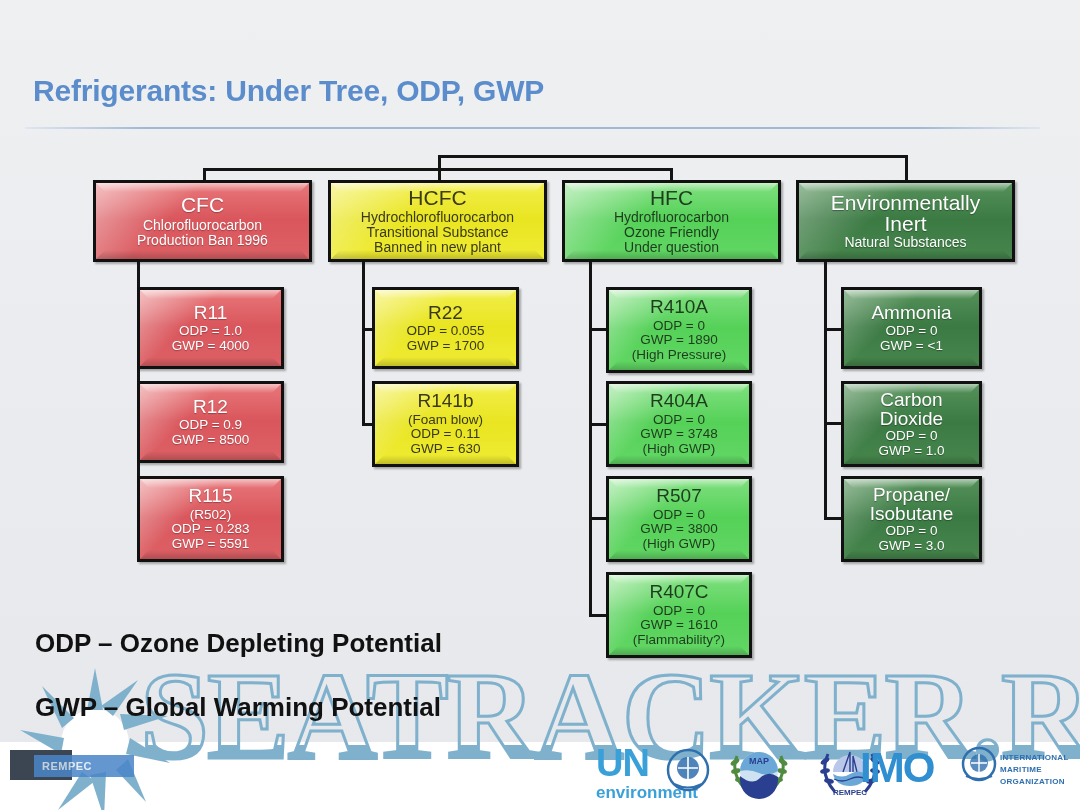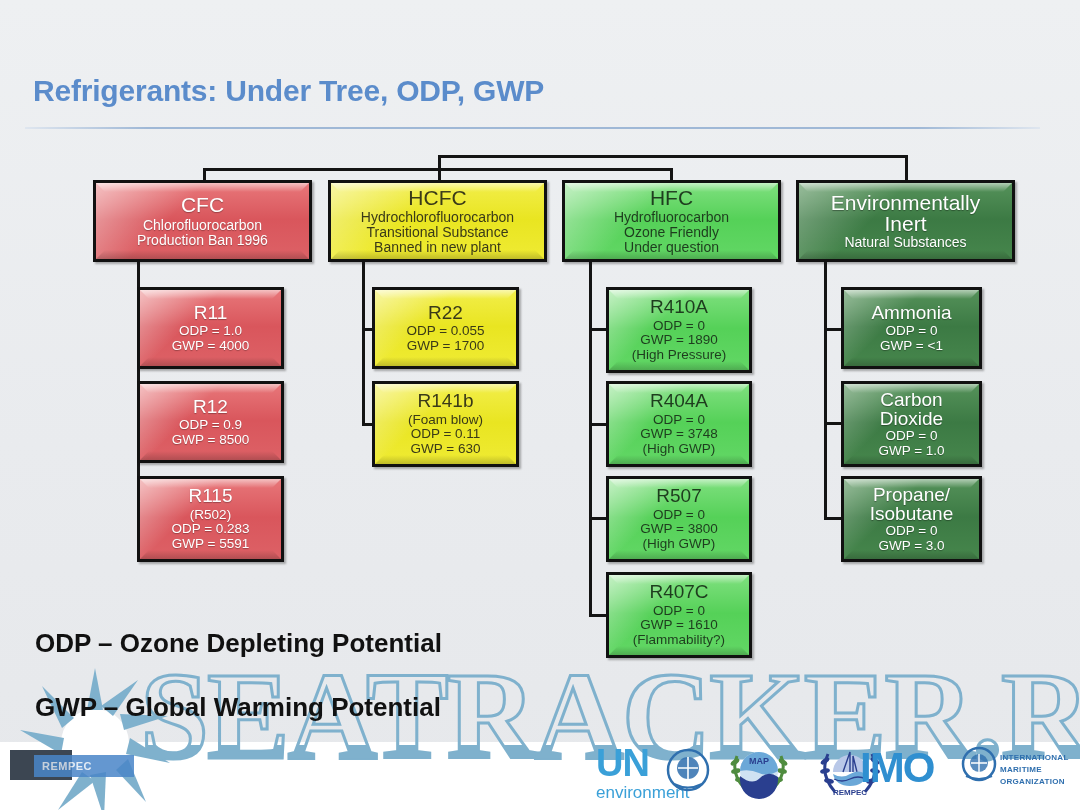--- a/index.html
+++ b/index.html
@@ -126,21 +126,21 @@
     background: #4a86c8; opacity: .85;
     color: #dfe9f4; font-size: 11px; font-weight: bold;
     display: flex; align-items: center; padding-left: 8px;
     letter-spacing: .5px;
   }
   #un-env {
     position: absolute; left: 596px; top: 744px;
     color: #3aa0d8; line-height: 1;
   }
   #un-env .u1 { font-size: 38px; font-weight: bold; letter-spacing: -1px; }
-  #un-env .u2 { font-size: 17px; font-weight: normal; display:block; margin-top:2px; }
+  #un-env .u2 { font-size: 17px; font-weight: bold; display:block; margin-top:2px; }
   .logo { position: absolute; top: 742px; }
   #imo-txt {
     position: absolute; left: 1000px; top: 752px;
     color: #2f6fae; font-size: 8px; font-weight: bold; line-height: 1.5;
     letter-spacing: .3px;
   }
   #imo-word {
     position: absolute; left: 860px; top: 744px;
     color: #2f8fd0; font-size: 42px; font-weight: bold; letter-spacing: -2px;
     font-family: "Liberation Sans", sans-serif;

